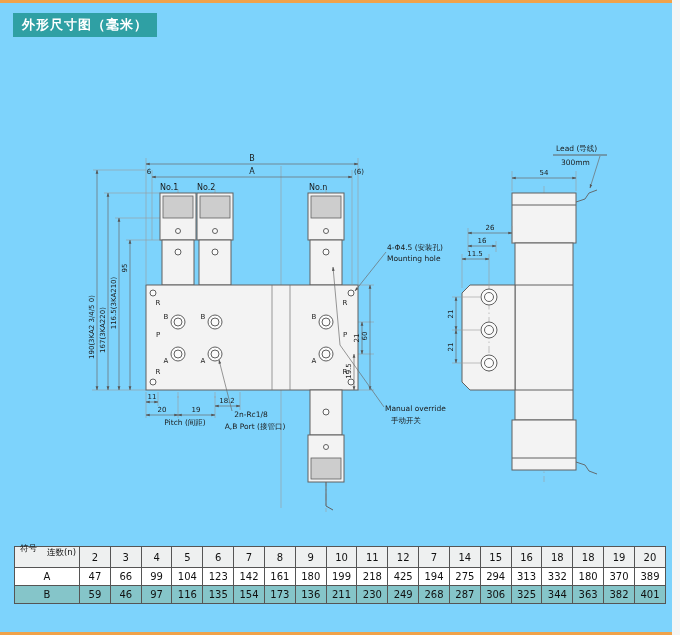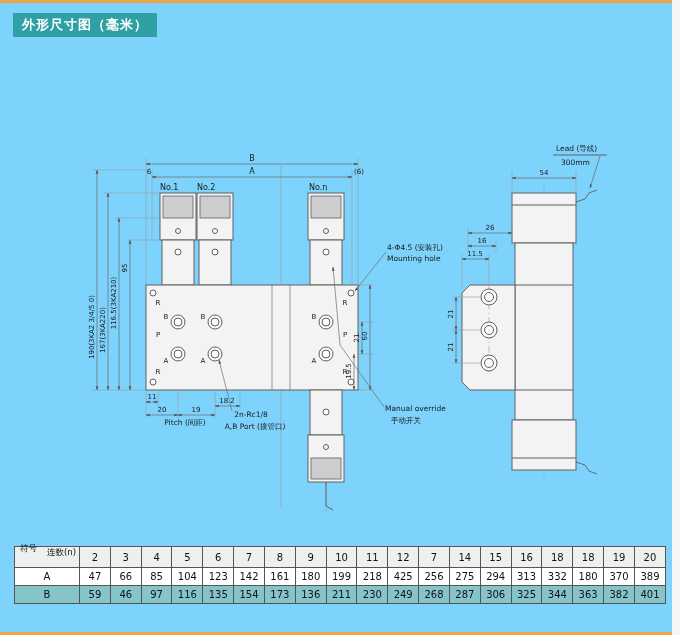--- a/index.html
+++ b/index.html
@@ -298,30 +298,30 @@
           <th>18</th>
           <th>19</th>
           <th>20</th>
         </tr>
     </thead>
     <tbody>
         <tr>
           <th>A</th>
           <td>47</td>
           <td>66</td>
-          <td>85</td>
+          <td>99</td>
           <td>104</td>
           <td>123</td>
           <td>142</td>
           <td>161</td>
           <td>180</td>
           <td>199</td>
           <td>218</td>
           <td>425</td>
-          <td>256</td>
+          <td>194</td>
           <td>275</td>
           <td>294</td>
           <td>313</td>
           <td>332</td>
           <td>180</td>
           <td>370</td>
           <td>389</td>
         </tr>
         <tr class="hl">
           <th>B</th>

